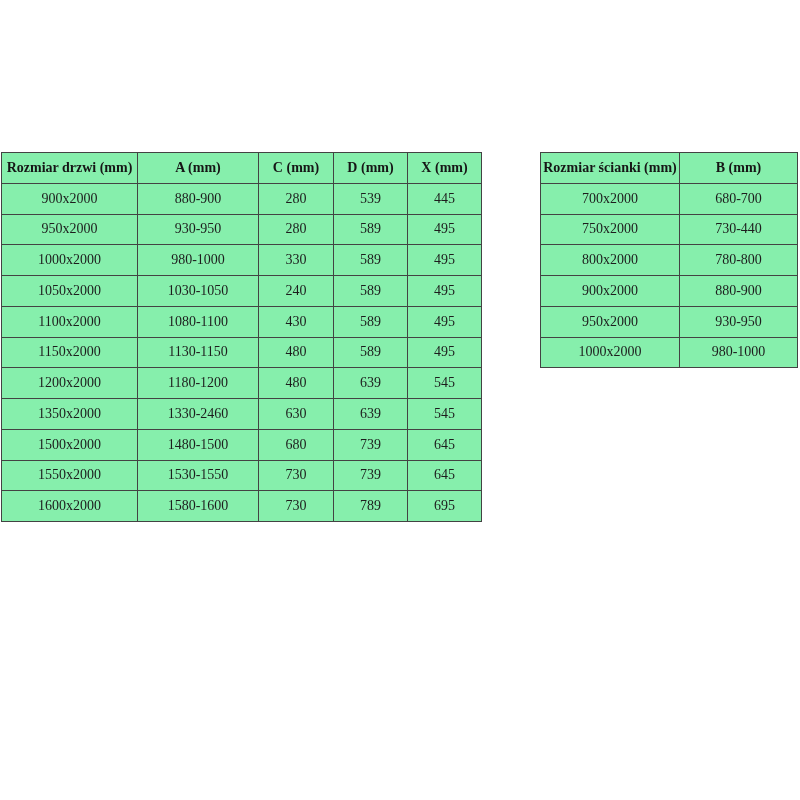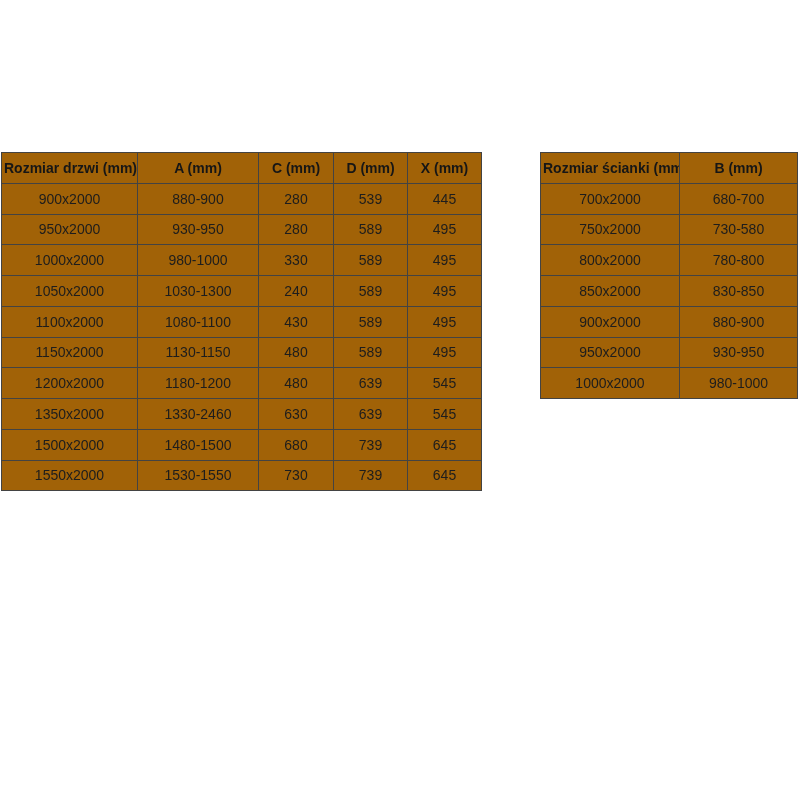--- a/index.html
+++ b/index.html
@@ -13,21 +13,22 @@
   .canvas {
     position: relative;
     width: 800px;
     height: 800px;
     background: #ffffff;
   }
   table.size-table {
     border-collapse: collapse;
     table-layout: fixed;
     position: absolute;
-    background: #a16207;
+    background: #86efac;
+    font-family: Liberation Serif, serif;
   }
   table.size-table th,
   table.size-table td {
     border: 1px solid #434343;
     text-align: center;
     vertical-align: middle;
     height: 30.75px;
     font-size: 14px;
     color: #1d1d1d;
     white-space: nowrap;
@@ -88,21 +89,21 @@
         </tr>
         <tr>
           <td>1000x2000</td>
           <td>980-1000</td>
           <td>330</td>
           <td>589</td>
           <td>495</td>
         </tr>
         <tr>
           <td>1050x2000</td>
-          <td>1030-1300</td>
+          <td>1030-1050</td>
           <td>240</td>
           <td>589</td>
           <td>495</td>
         </tr>
         <tr>
           <td>1100x2000</td>
           <td>1080-1100</td>
           <td>430</td>
           <td>589</td>
           <td>495</td>
@@ -135,20 +136,27 @@
           <td>739</td>
           <td>645</td>
         </tr>
         <tr>
           <td>1550x2000</td>
           <td>1530-1550</td>
           <td>730</td>
           <td>739</td>
           <td>645</td>
         </tr>
+        <tr>
+          <td>1600x2000</td>
+          <td>1580-1600</td>
+          <td>730</td>
+          <td>789</td>
+          <td>695</td>
+        </tr>
       </tbody>
     </table>
 
   <table class="size-table" id="wall-table">
       <colgroup>
         <col style="width: 139px;">
         <col style="width: 118px;">
       </colgroup>
       <thead>
         <tr>
@@ -156,29 +164,25 @@
           <th>B (mm)</th>
         </tr>
       </thead>
       <tbody>
         <tr>
           <td>700x2000</td>
           <td>680-700</td>
         </tr>
         <tr>
           <td>750x2000</td>
-          <td>730-580</td>
+          <td>730-440</td>
         </tr>
         <tr>
           <td>800x2000</td>
           <td>780-800</td>
-        </tr>
-        <tr>
-          <td>850x2000</td>
-          <td>830-850</td>
         </tr>
         <tr>
           <td>900x2000</td>
           <td>880-900</td>
         </tr>
         <tr>
           <td>950x2000</td>
           <td>930-950</td>
         </tr>
         <tr>

